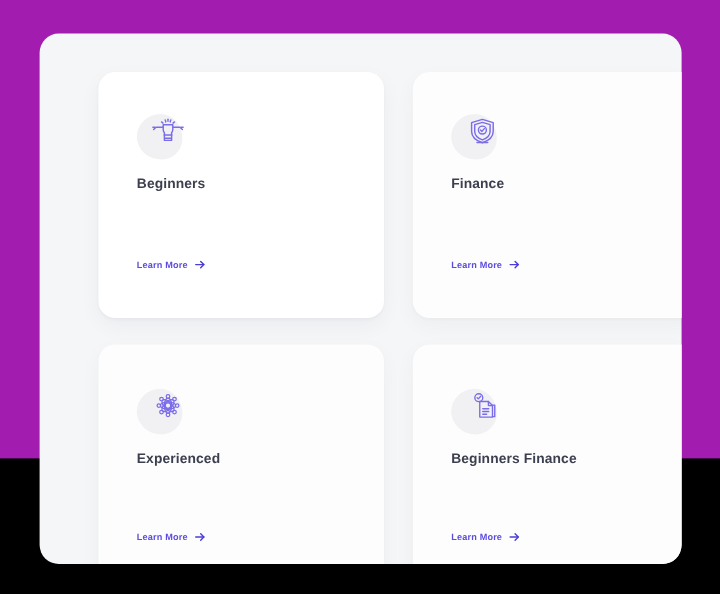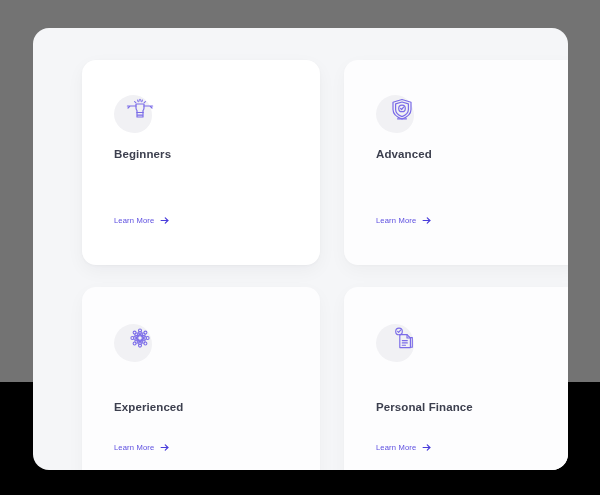--- a/index.html
+++ b/index.html
@@ -12,21 +12,21 @@
     height: 495px;
     overflow: hidden;
     font-family: "Liberation Sans", sans-serif;
     -webkit-font-smoothing: antialiased;
   }
 
   .page {
     position: relative;
     width: 600px;
     height: 382px;
-    background: #737373;
+    background: #a21caf;
   }
 
   
   .panel {
     position: absolute;
     left: 33px;
     top: 28px;
     width: 535px;
     height: 442px;
     background: #f5f6f8;
@@ -115,37 +115,37 @@
   }
 
   .learn-more {
     position: absolute;
     left: 32px;
     bottom: 40px;
     display: inline-flex;
     align-items: flex-start;
     gap: 6px;
     font-size: 7.6px;
-    font-weight: 400;
+    font-weight: 700;
     letter-spacing: 0.15px;
     color: #5b4ce0;
     text-decoration: none;
     cursor: pointer;
   }
   .learn-more .arrow {
     display: inline-block;
     width: 9px;
     height: 9px;
     color: #4a3ddb;
   }
   .learn-more .arrow svg { display:block; width:9px; height:9px; }
 
   
   .card.row2 .icon-wrap { top: 35px; }
-  .card.row2 .card-title { top: 90px; margin-top: 24px; }
+  .card.row2 .card-title { top: 90px; }
   .card.row2 .card-body { top: 110px; }
 </style>
 </head>
 <body>
 
 <div class="page">
   <div class="panel">
 
     <div class="grid">
 
@@ -187,21 +187,21 @@
           <div class="icon-glyph">
             <svg viewBox="0 0 32 32" fill="none" stroke="#7b6ce8" stroke-width="1.2" stroke-linecap="round" stroke-linejoin="round">
               <path d="M16 6.5 L25 9.2 v7.4 c0 4.6 -3.8 7.6 -9 9.4 c-5.2 -1.8 -9 -4.8 -9 -9.4 V9.2 z"></path>
               <path d="M16 9 L22.4 10.9 v5.6 c0 3.4 -2.8 5.7 -6.4 7.1 c-3.6 -1.4 -6.4 -3.7 -6.4 -7.1 v-5.6 z"></path>
               <circle cx="16" cy="15.4" r="3.3"></circle>
               <path d="M14.5 15.4 l1.1 1.1 l2 -2.3"></path>
               <path d="M11.5 25.8 h9"></path>
             </svg>
           </div>
         </div>
-        <div class="card-title">Advanced</div>
+        <div class="card-title">Finance</div>
         <a class="learn-more">
           <span>Learn More</span>
           <span class="arrow">
             <svg viewBox="0 0 12 12" fill="none" stroke="currentColor" stroke-width="1.6" stroke-linecap="round" stroke-linejoin="round">
               <path d="M1.5 6 h9"></path>
               <path d="M7 2.5 L10.5 6 L7 9.5"></path>
             </svg>
           </span>
         </a>
       </div>
@@ -248,21 +248,21 @@
               <path d="M21 12.6 v3.4 h3.4"></path>
               <path d="M16.3 18.6 h5"></path>
               <path d="M16.3 20.9 h5"></path>
               <path d="M16.3 23.2 h3.2"></path>
               <path d="M24.4 15.6 h1.9 v9.6 h-1.9"></path>
               <circle cx="13" cy="9.4" r="3.3"></circle>
               <path d="M11.6 9.4 l1 1 l2 -2.2"></path>
             </svg>
           </div>
         </div>
-        <div class="card-title">Personal Finance</div>
+        <div class="card-title">Beginners Finance</div>
         <a class="learn-more">
           <span>Learn More</span>
           <span class="arrow">
             <svg viewBox="0 0 12 12" fill="none" stroke="currentColor" stroke-width="1.6" stroke-linecap="round" stroke-linejoin="round">
               <path d="M1.5 6 h9"></path>
               <path d="M7 2.5 L10.5 6 L7 9.5"></path>
             </svg>
           </span>
         </a>
       </div>

